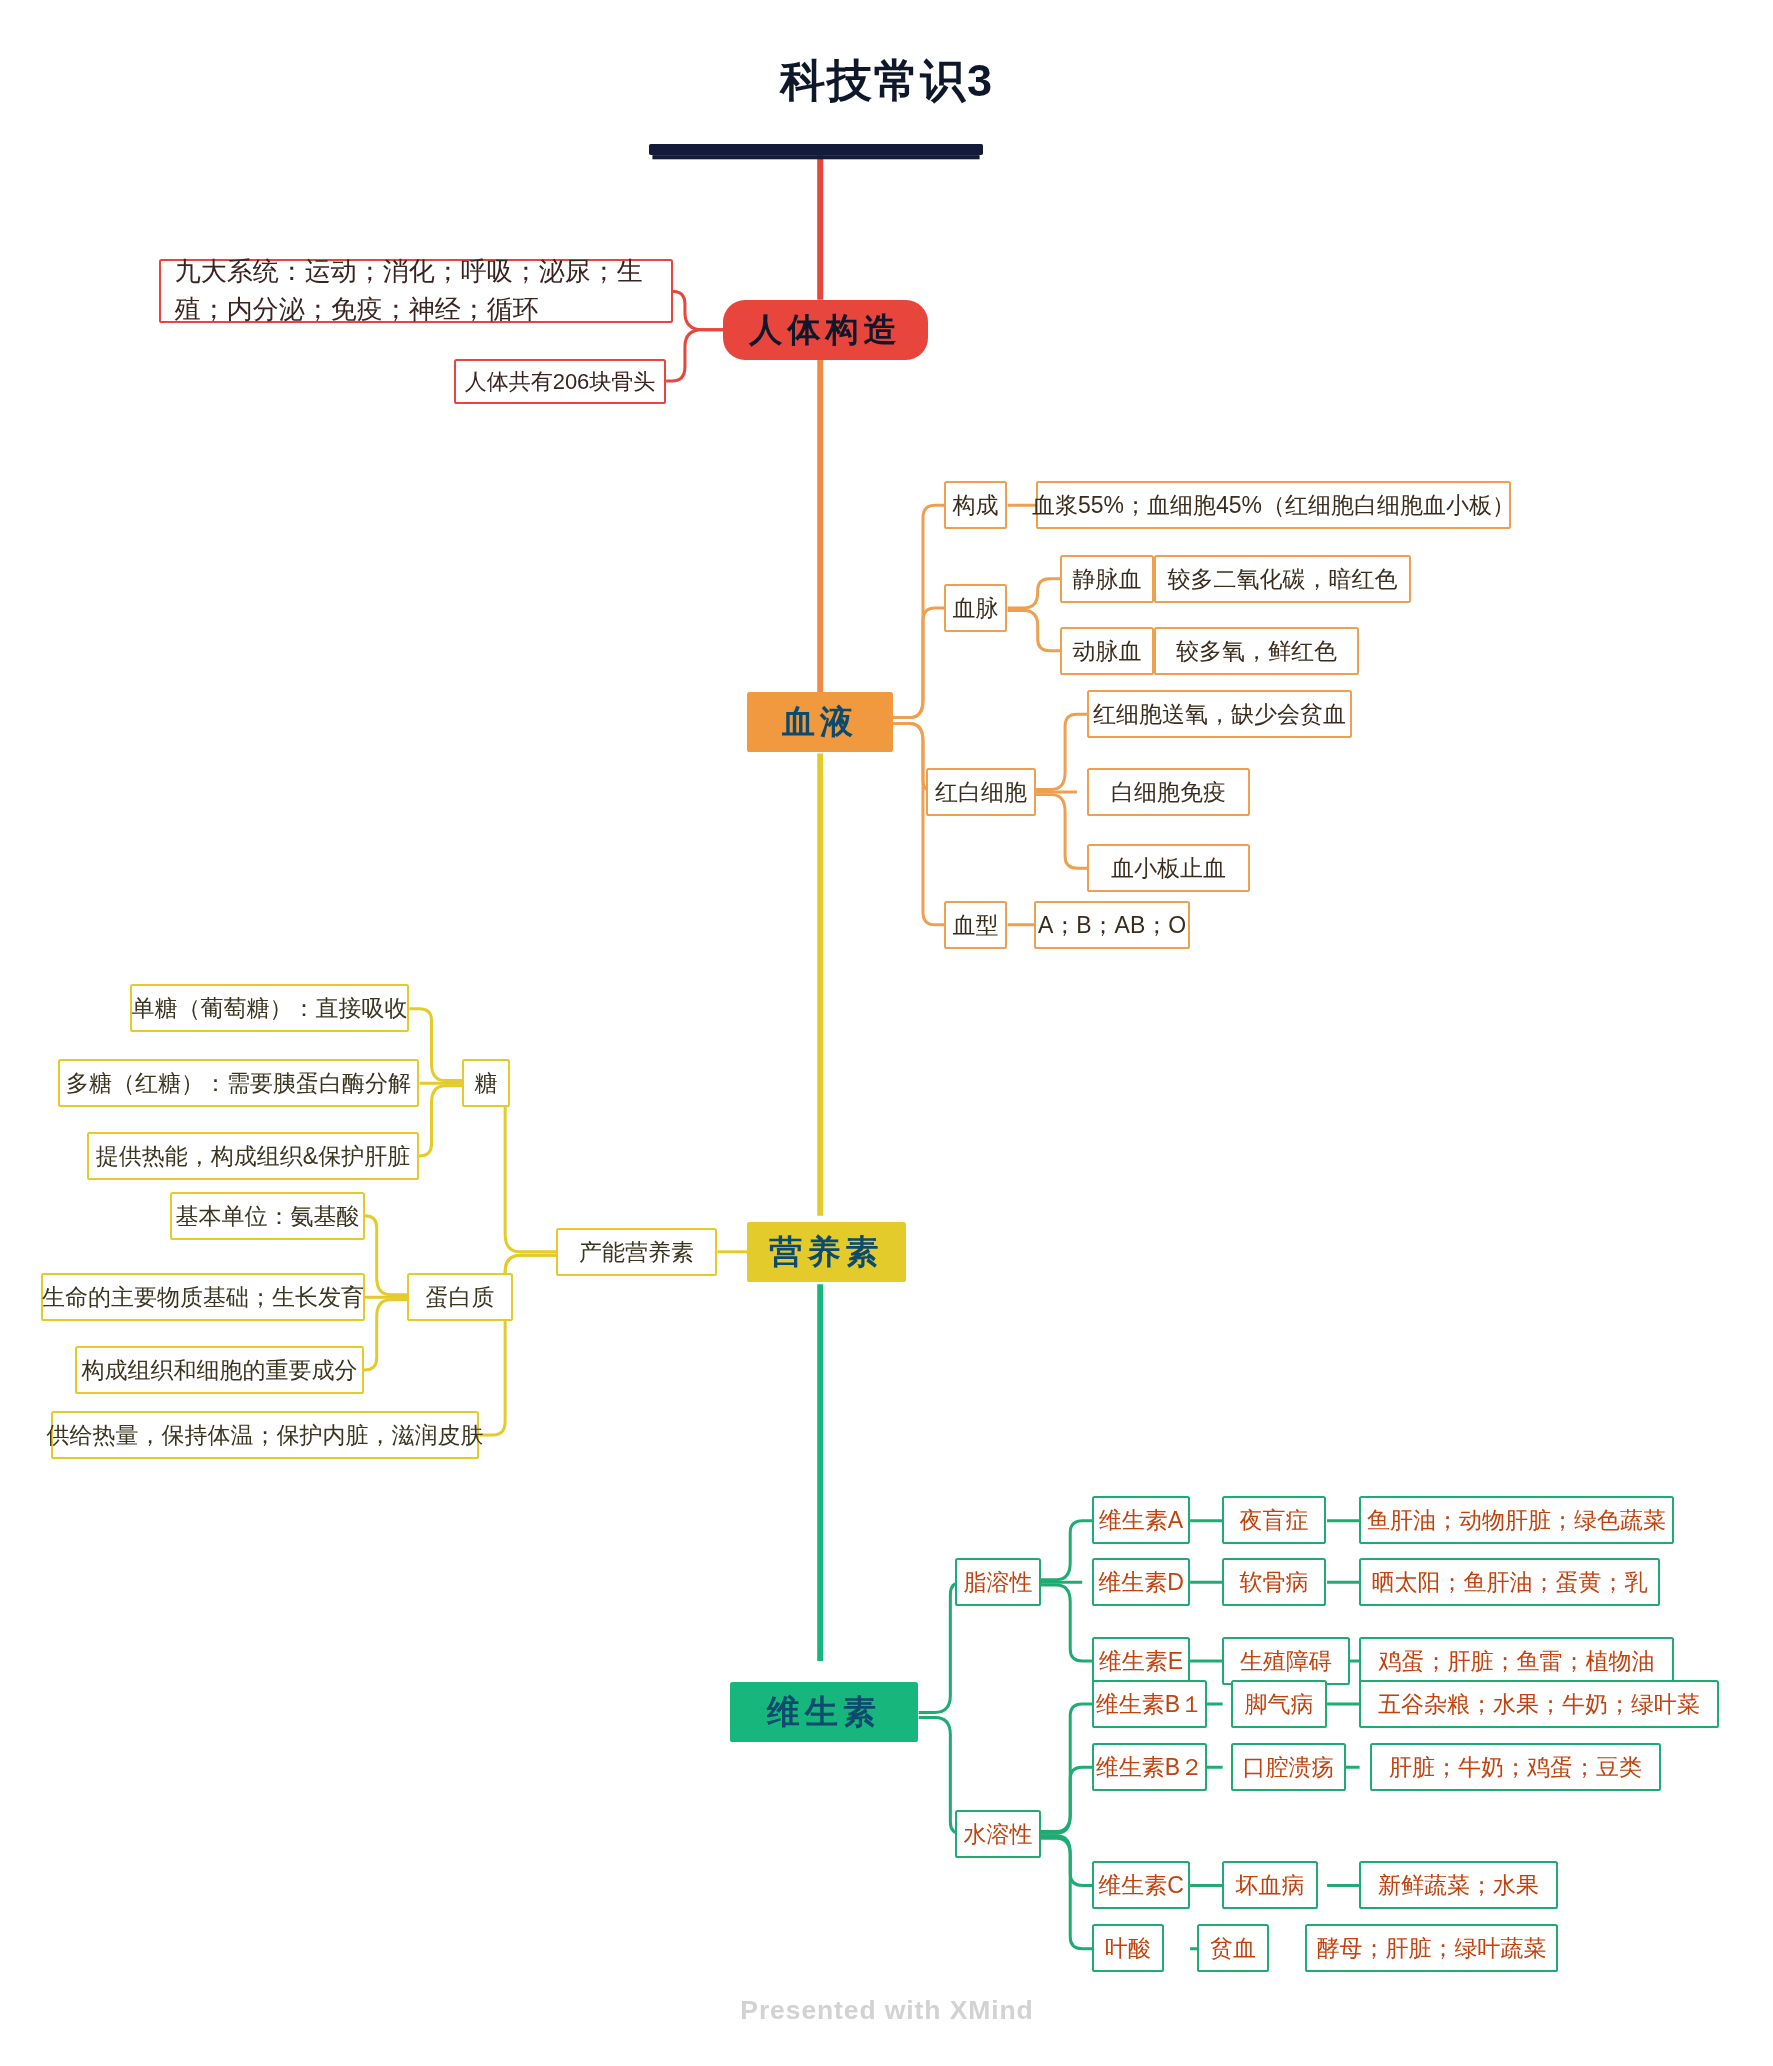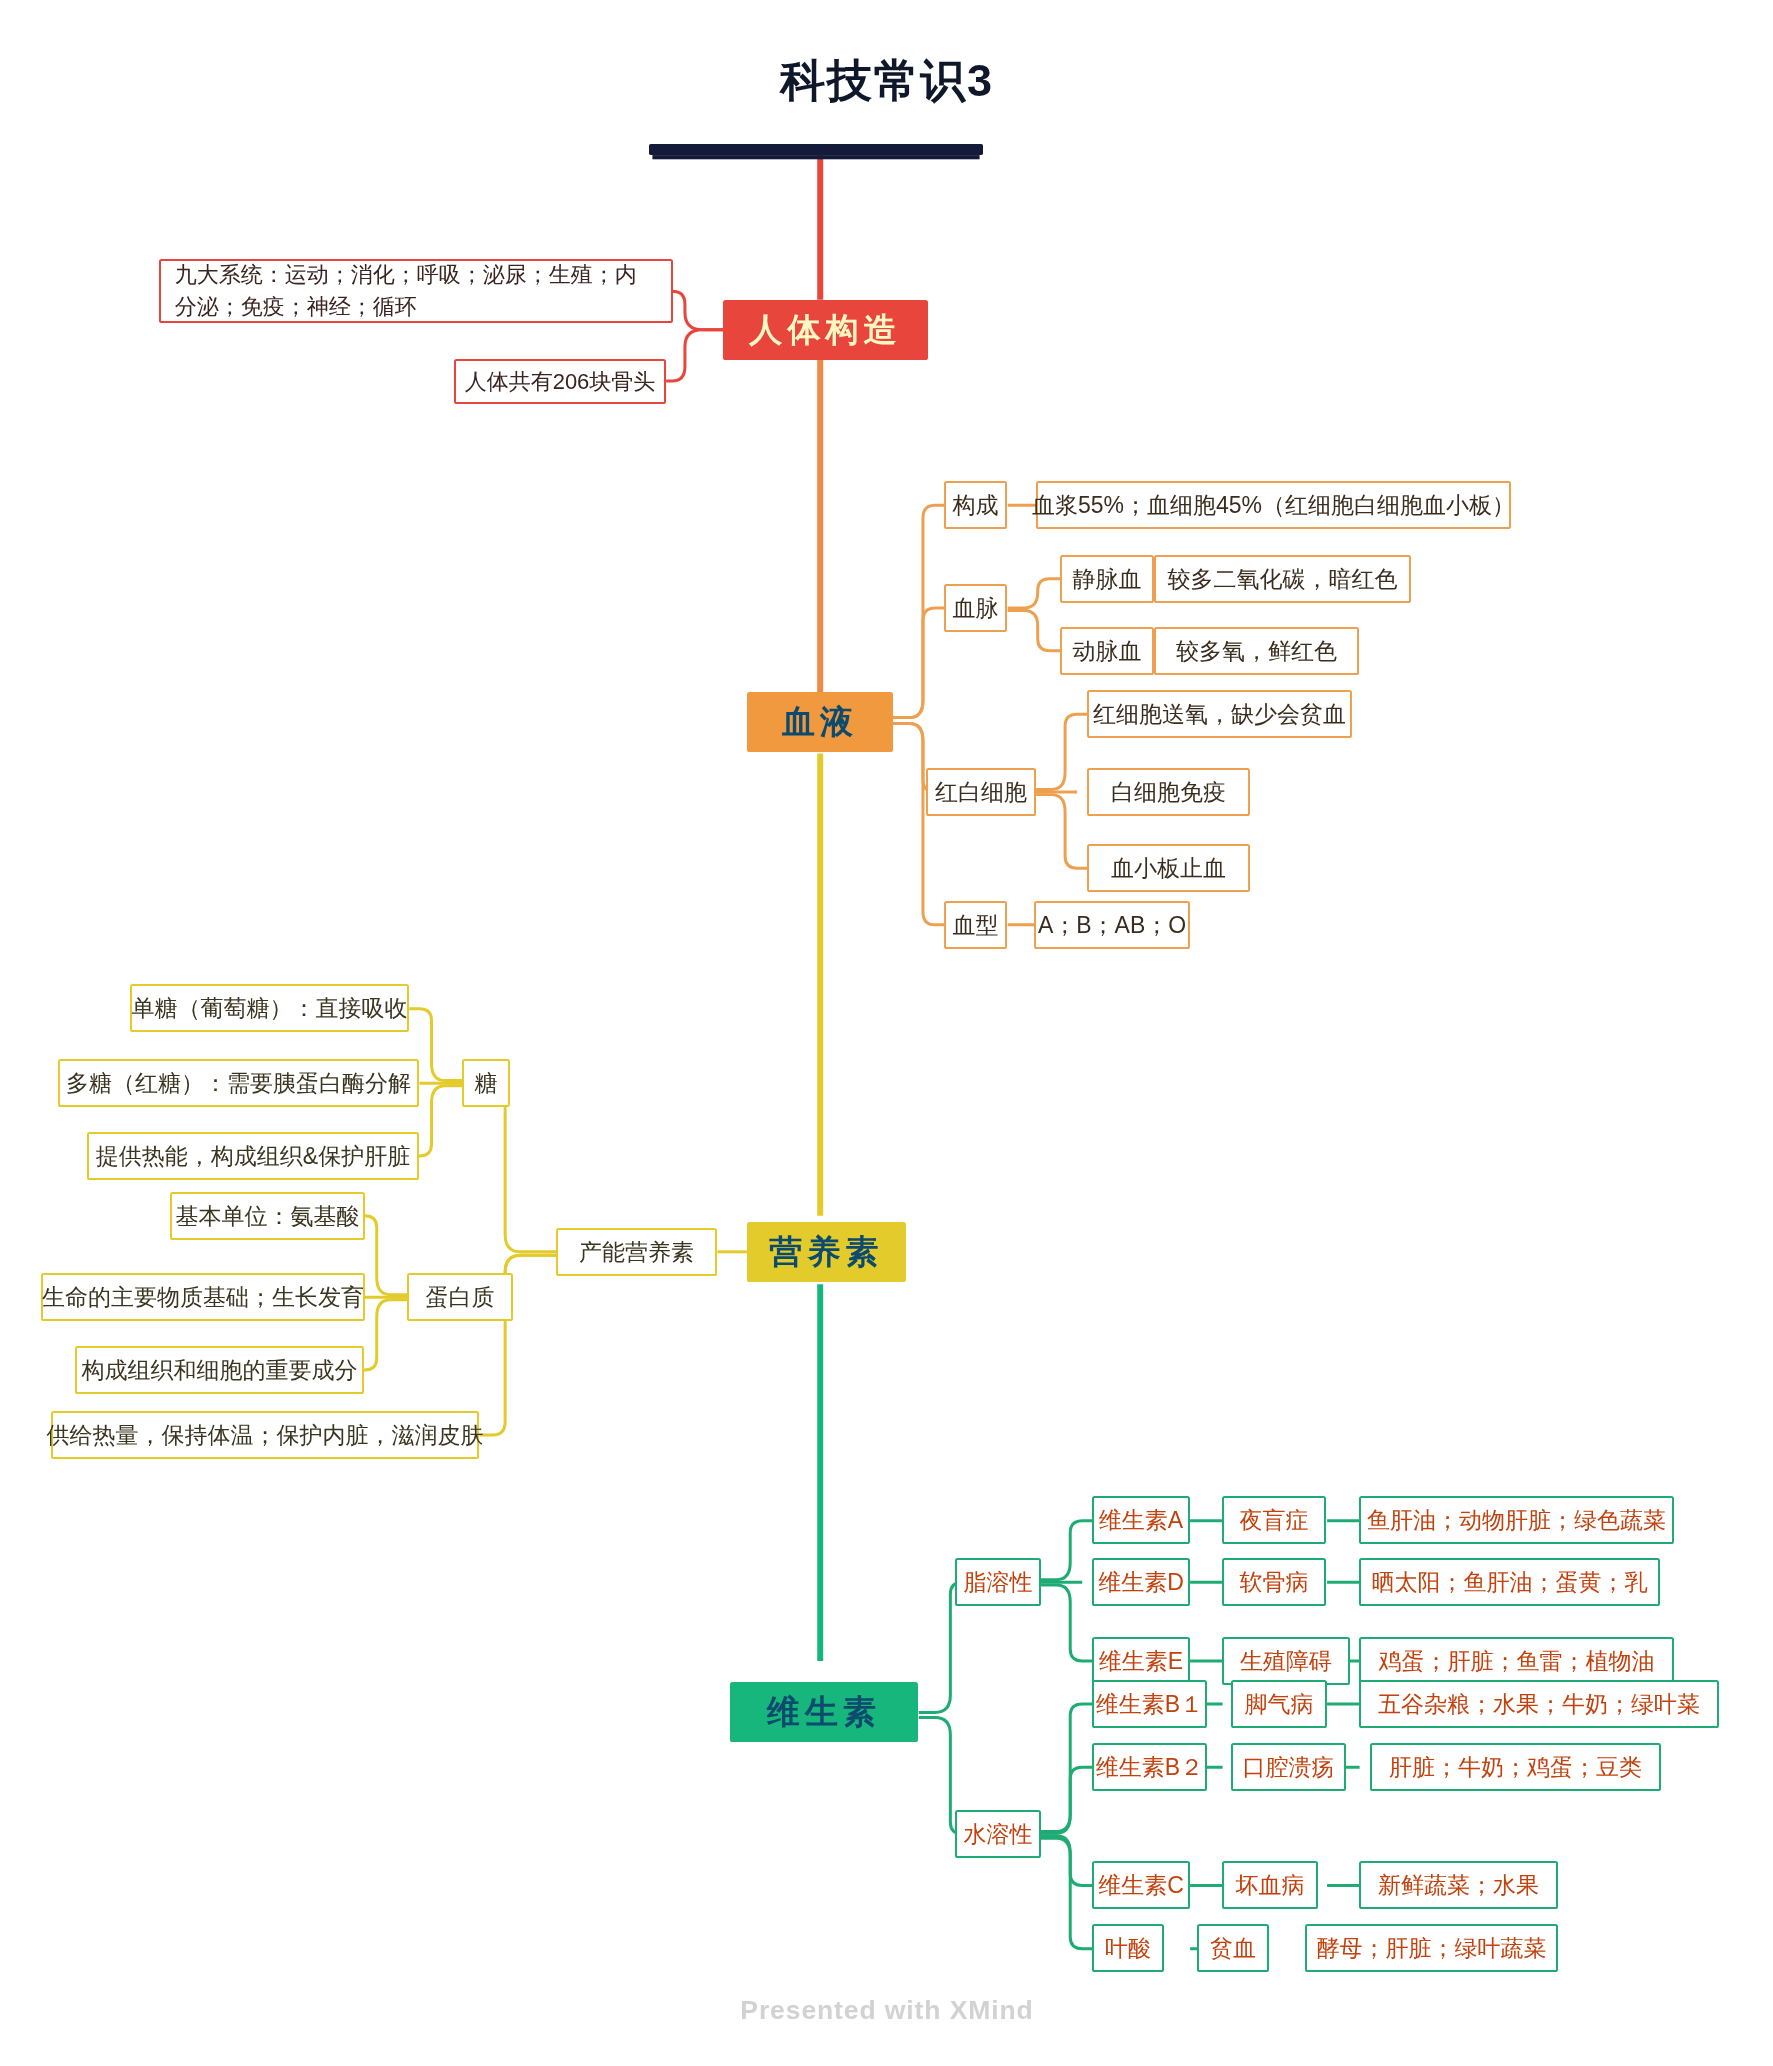--- a/index.html
+++ b/index.html
@@ -23,21 +23,21 @@
     position:absolute;left:649px;top:144px;width:334px;height:11px;
     background:#141b3a;border-radius:1.7px;
     box-shadow:0 7.7px 0 -3.4px #141b3a;
   }
 
   
   .filled{
     color:#0c4a6e;font-weight:bold;letter-spacing:5.1px;font-size:33px;
     border-radius:2.6px;
   }
-  .filled.white-text{color:#fef9c3;}
+  .filled.white-text{color:#0f172a;border-radius:22px;}
 
   
   .box{
     background:#ffffff;border-style:solid;border-width:2.6px;border-radius:2.6px;
     font-size:23px;color:#2a2420;padding:0 12px;
   }
   .box.red{border-color:#e8453c;color:#3a2320;}
   .box.orange{border-color:#eda050;color:#3b2d1e;}
   .box.yellow{border-color:#e3cb2c;color:#3a3520;}
   .box.green{border-color:#1eac74;color:#c2410c;}
@@ -124,21 +124,21 @@
     <path d="M1550 2064 L1588 2064" stroke="#1eac74" stroke-width="3.5" fill="none"></path>
     <path d="M1550 2202 L1588 2202" stroke="#1eac74" stroke-width="3.5" fill="none"></path>
     <path d="M1550 2276 L1588 2276" stroke="#1eac74" stroke-width="3.5" fill="none"></path>
   </svg>
 
   <div class="title">科技常识3</div>
   <div class="title-underline"></div>
 
   <div class="node filled white-text" style="left:723px;top:300px;width:205px;height:60px;background:#e8453c;">人体构造</div>
 
-  <div class="node box red multiline" style="left:159px;top:259px;width:514px;height:64px;font-size:22px;">九大系统：运动；消化；呼吸；泌尿；生殖；内分泌；免疫；神经；循环</div>
+  <div class="node box red multiline" style="left:159px;top:259px;width:514px;height:64px;font-size:26px;">九大系统：运动；消化；呼吸；泌尿；生殖；内分泌；免疫；神经；循环</div>
 
   <div class="node box red" style="left:454px;top:359px;width:212px;height:45px;font-size:22px;">人体共有206块骨头</div>
 
   <div class="node filled" style="left:747px;top:692px;width:146px;height:60px;background:#f0993f;">血液</div>
 
   <div class="node box orange" style="left:944px;top:481px;width:63px;height:48px;">构成</div>
   <div class="node box orange" style="left:1036px;top:495px;top:481px;width:475px;height:48px;">血浆55%；血细胞45%（红细胞白细胞血小板）</div>
 
   <div class="node box orange" style="left:944px;top:584px;width:63px;height:48px;">血脉</div>
   <div class="node box orange" style="left:1060px;top:555px;width:94px;height:48px;">静脉血</div>

